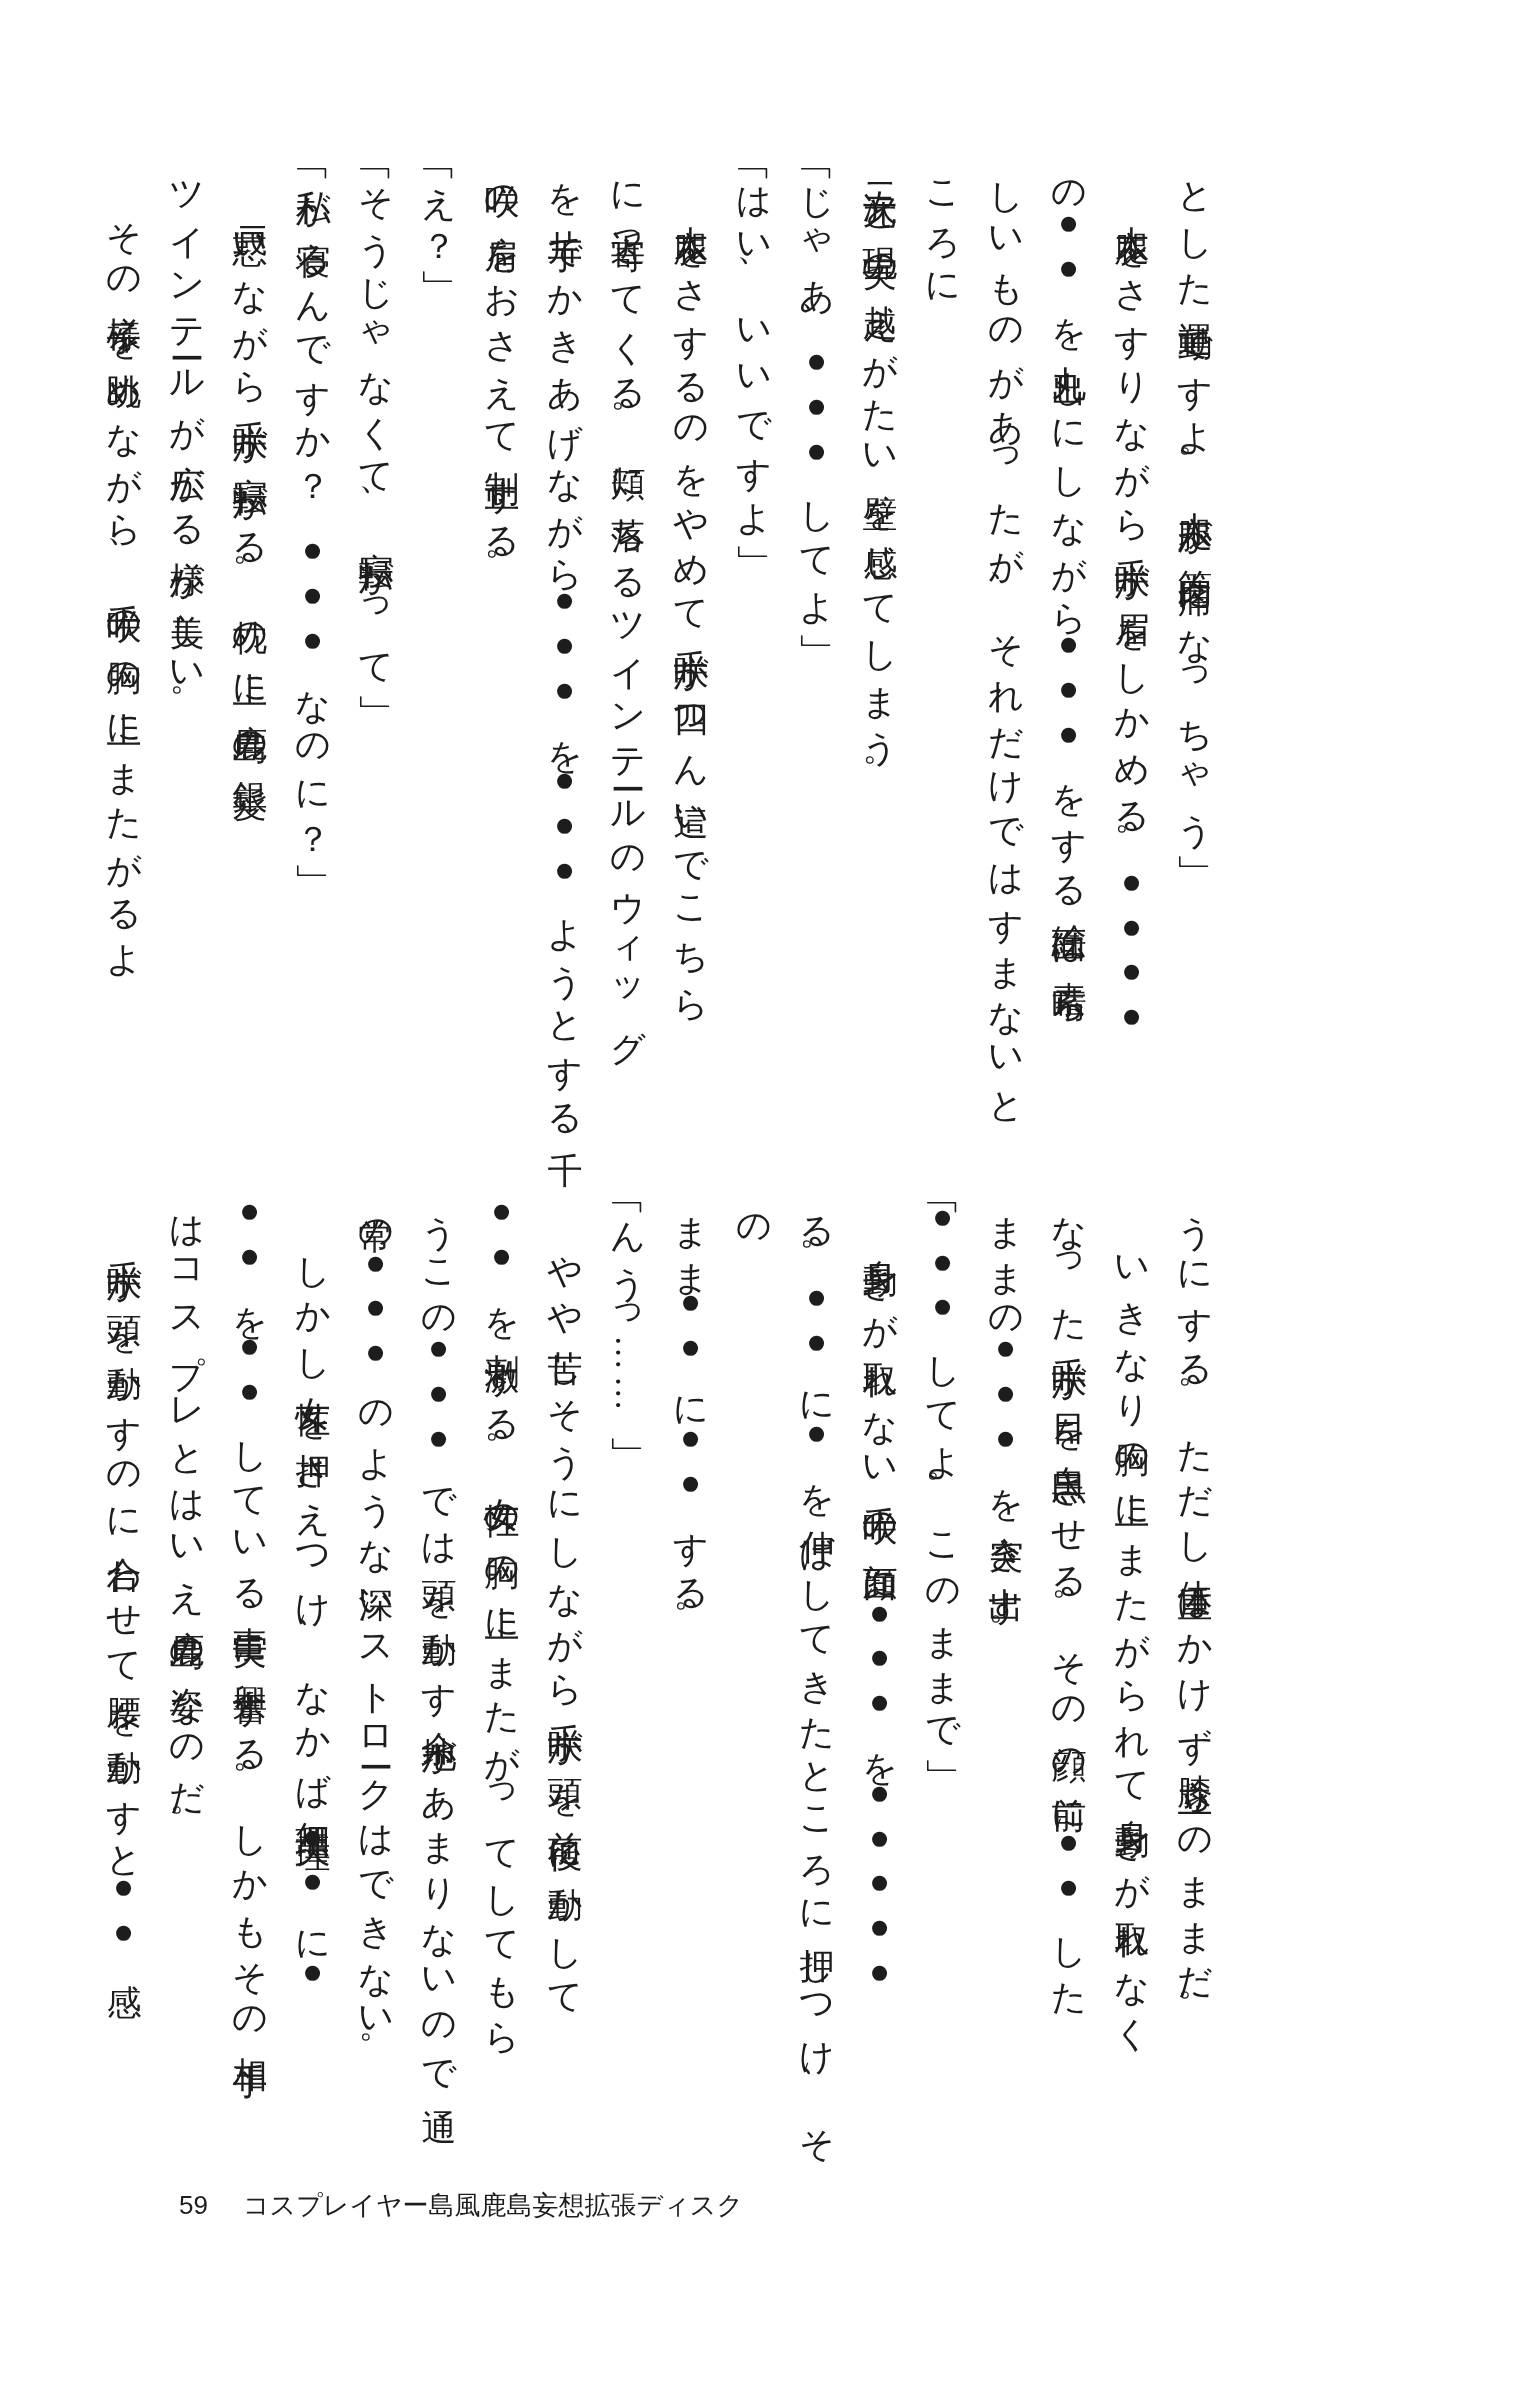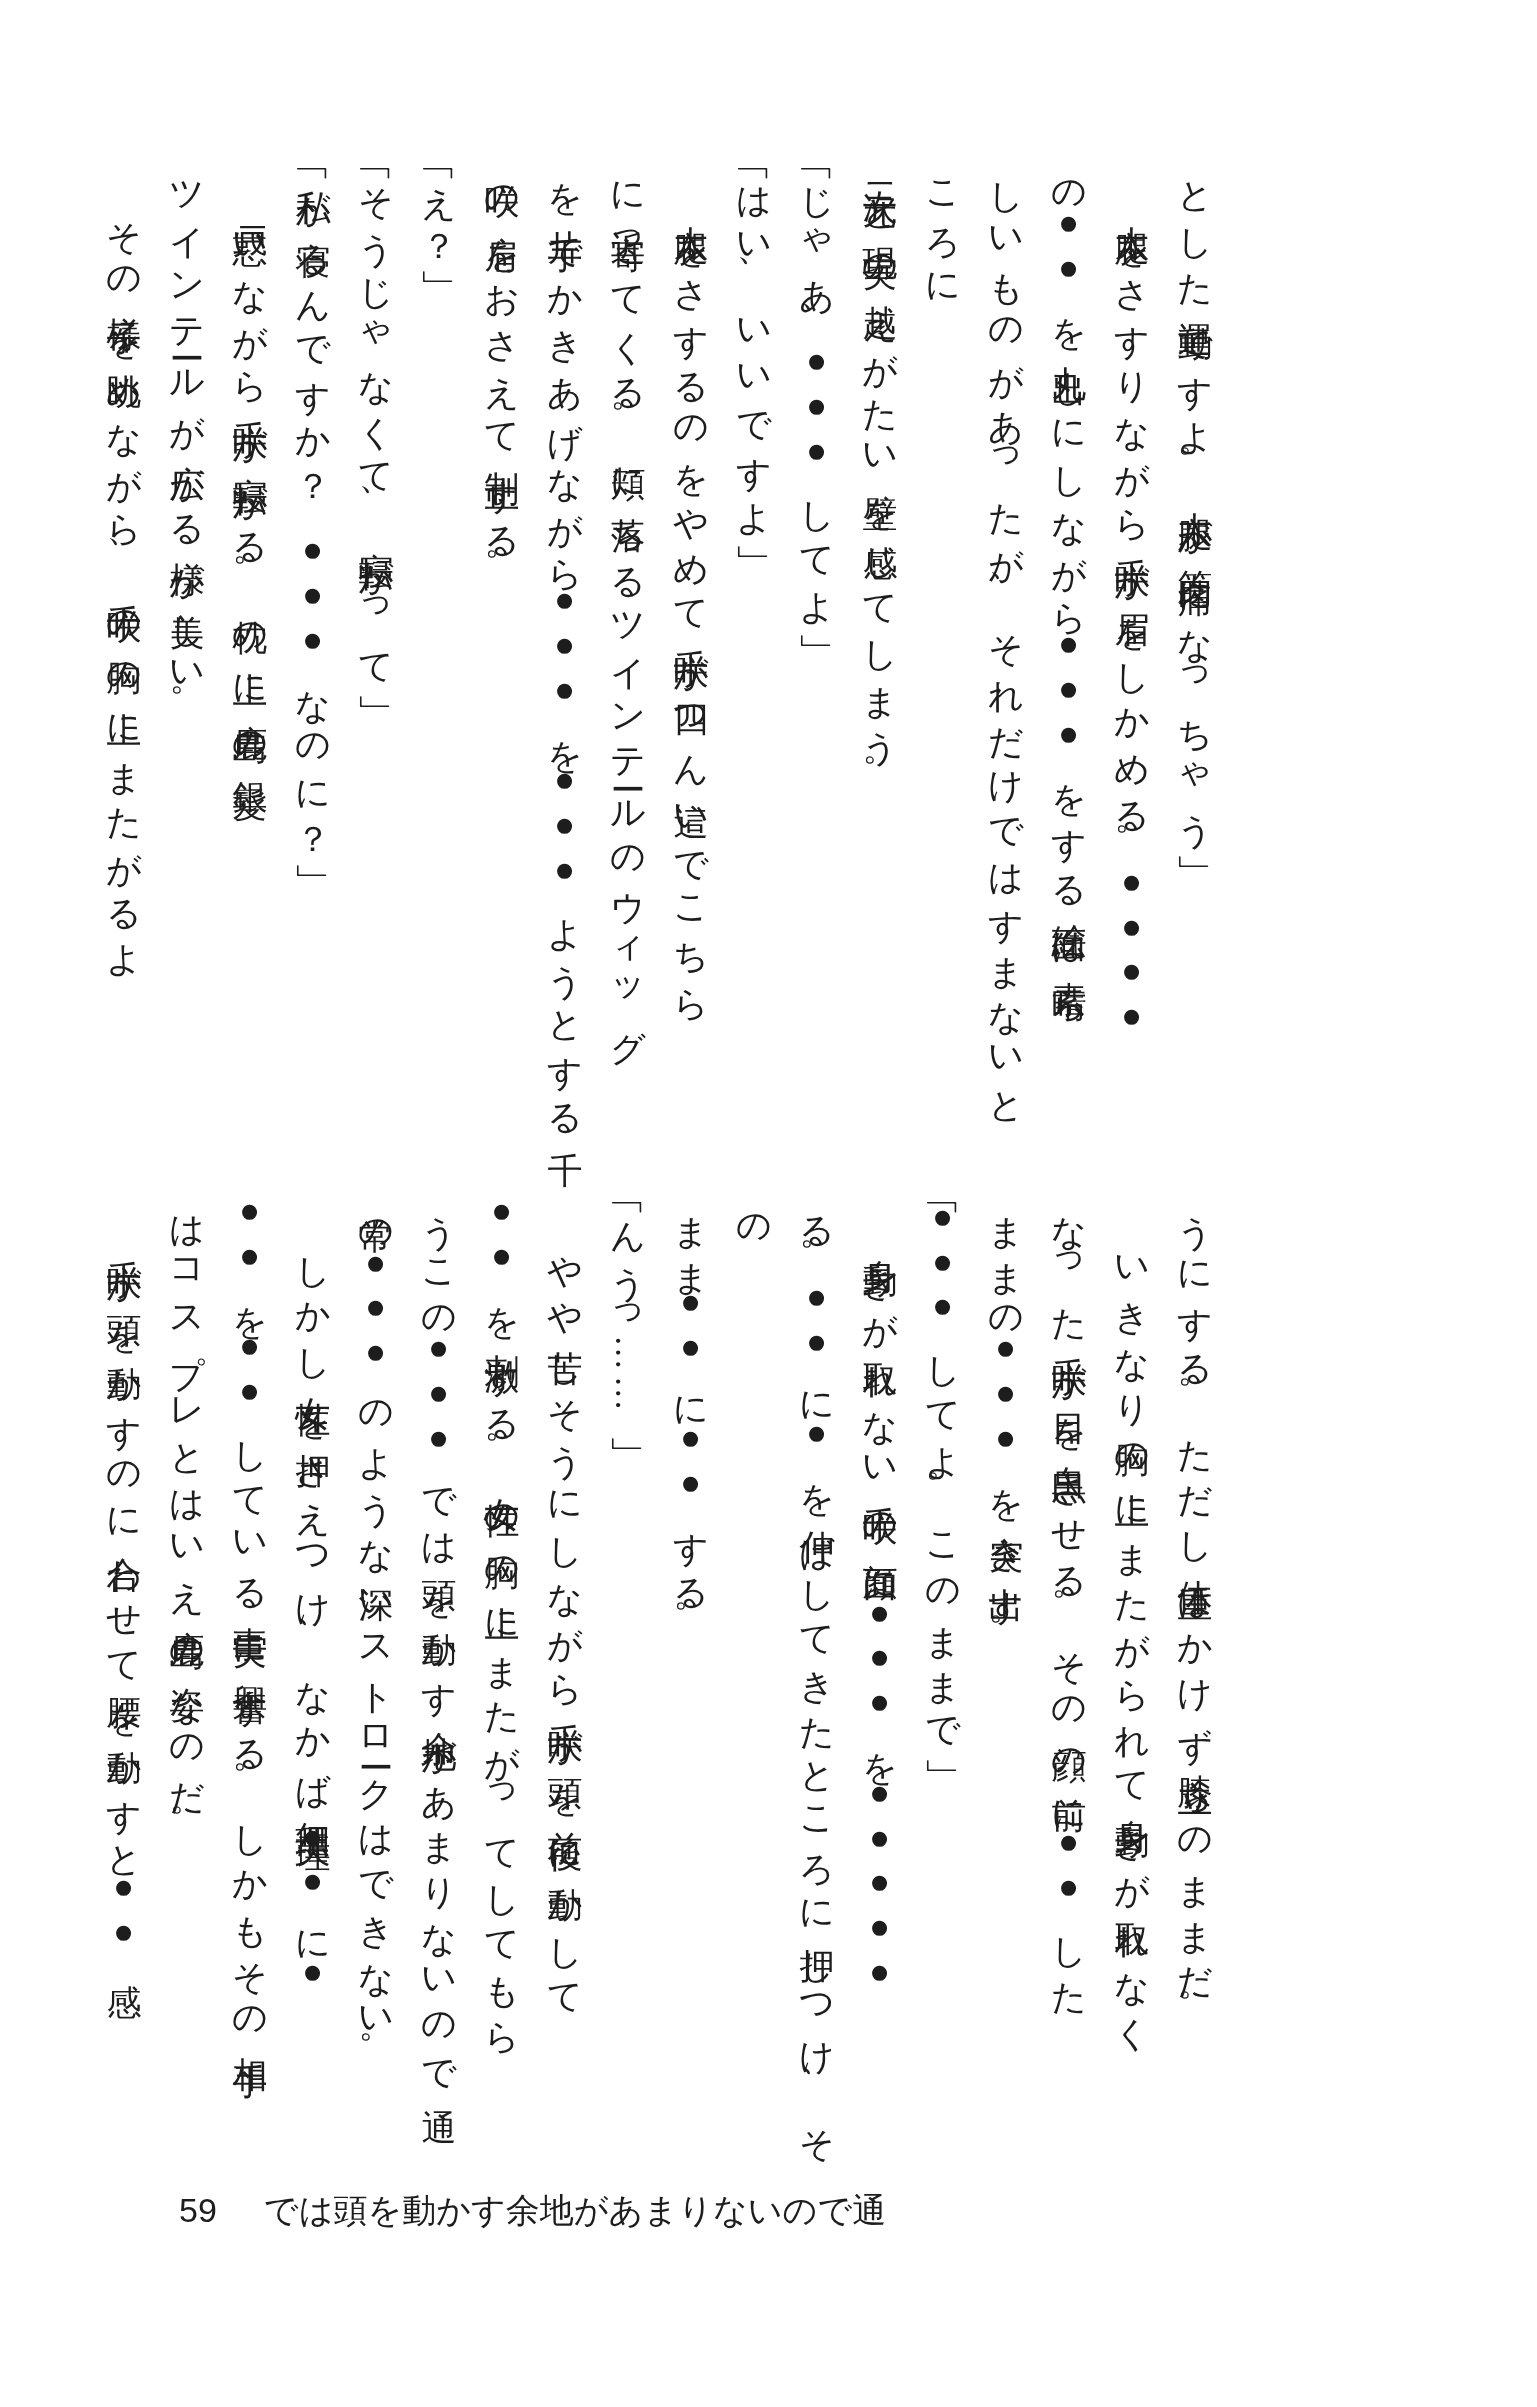--- a/index.html
+++ b/index.html
@@ -25,23 +25,23 @@
   }
   #block1 { top: 157px; }
   #block2 { top: 1191px; }
   .vblock p { margin: 0; padding: 0; }
   .footer {
     position: absolute;
     left: 179px;
     top: 2188px;
     display: flex;
     align-items: baseline;
-    gap: 47px;
+    gap: 35px;
     font-family: "Liberation Sans", "DejaVu Sans", sans-serif;
-    font-size: 34px;
+    font-size: 26px;
     color: #1d1d1d;
   }
 </style>
 </head>
 <body>
 
 <div class="page">
 
   <section class="vblock" id="block1">
     <p>とした運動ですよ。太腿が筋肉痛になっちゃう」</p>
@@ -78,17 +78,17 @@
     <p>うこの●●●では頭を動かす余地があまりないので通</p>
     <p>常の●●●のような深いストロークはできない。</p>
     <p>　しかし女性を押さえつけ、なかば無理矢理●●に●</p>
     <p>●●を●●している事実に興奮する。しかもその相手</p>
     <p>はコスプレとはいえ鹿島の姿なのだ。</p>
     <p>　千咲が頭を動かすのに合わせて腰を動かすと●●感</p>
   </section>
 
   <div class="footer">
     <span>59</span>
-    <span>では頭を動かす余地があまりないので通</span>
+    <span>コスプレイヤー島風鹿島妄想拡張ディスク</span>
   </div>
 
 </div>
 
 
 </body></html>

